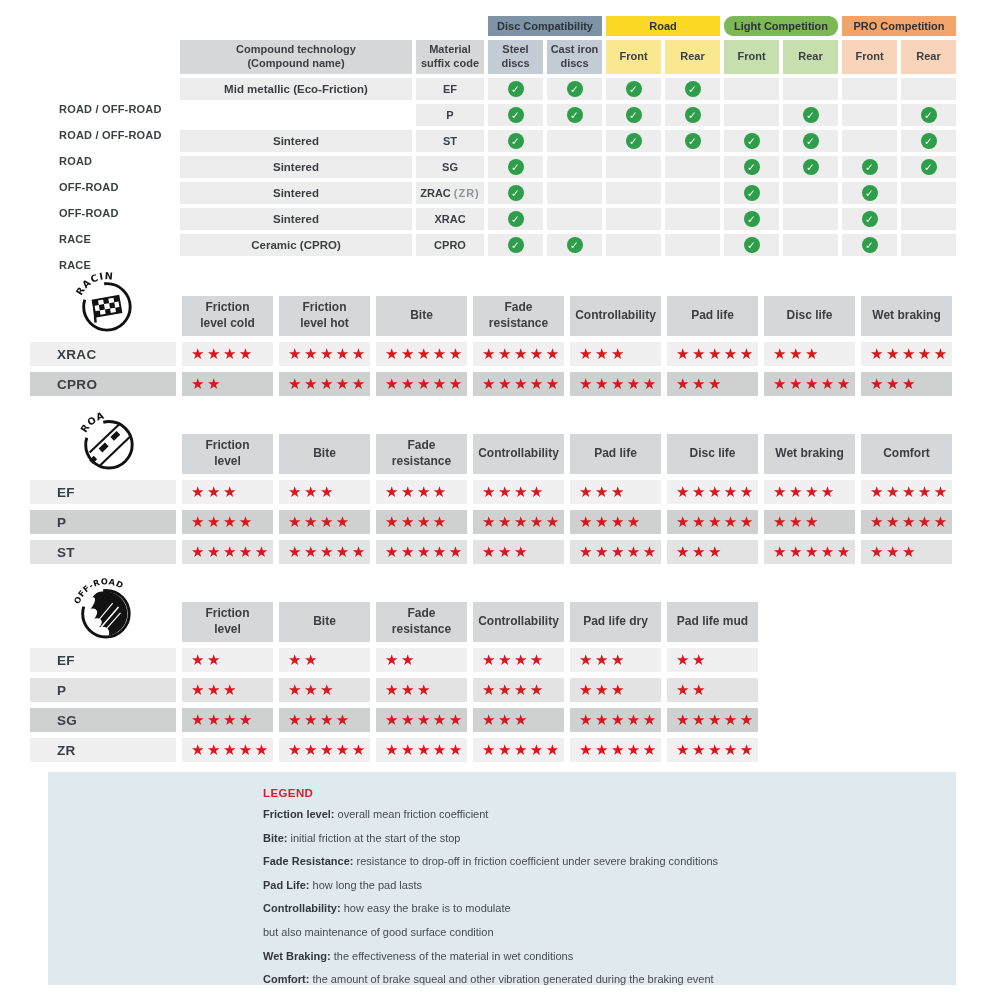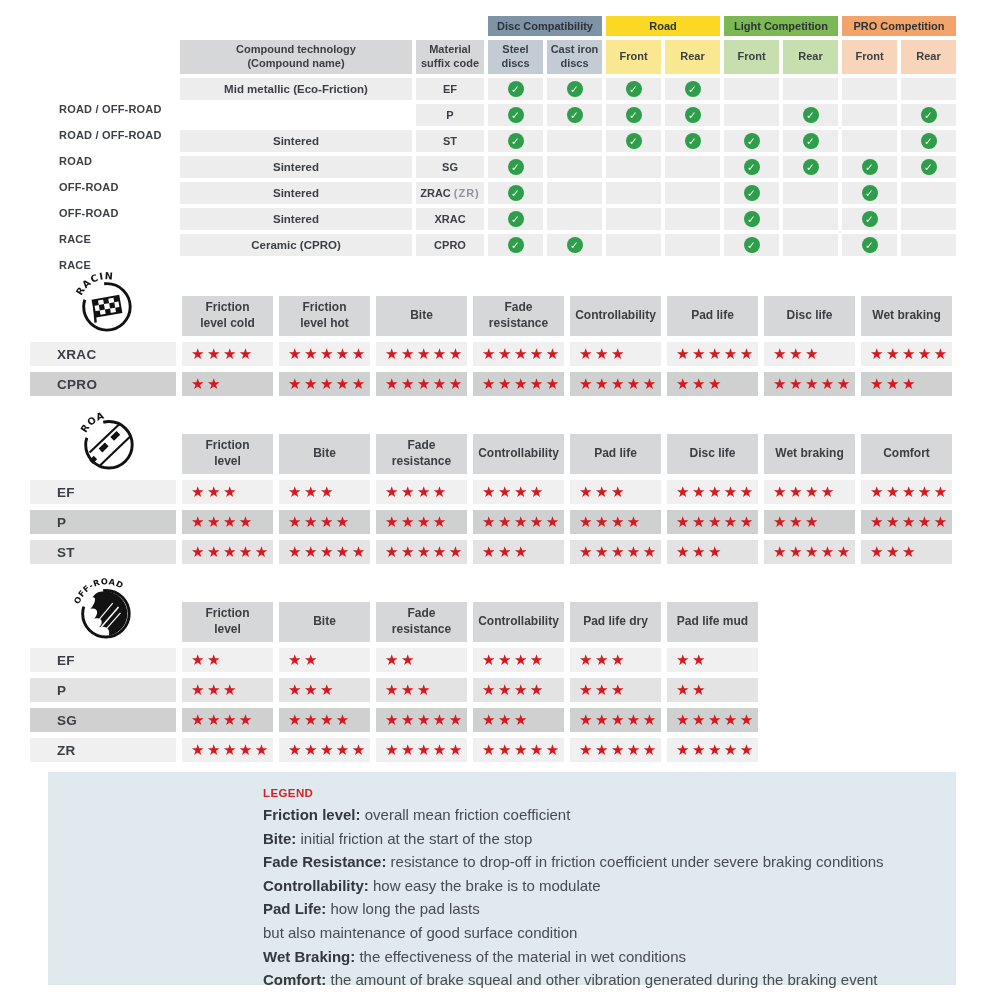--- a/index.html
+++ b/index.html
@@ -46,32 +46,32 @@
 
   .section-icon{position:absolute;}
   #section-racing .section-icon{left:44px;top:-26px;}
   #section-road .section-icon{left:46px;top:-28px;}
   #section-offroad .section-icon{left:42px;top:-30px;}
 
   
   .legend{position:absolute;left:48px;top:772px;width:908px;height:213px;background:#dfe9ee;}
   .legend-content{margin-left:215px;padding-top:15px;}
   .legend-title{color:#d2232a;font-size:11.5px;font-weight:bold;letter-spacing:.4px;margin-bottom:7px;}
-  .legend-line{font-size:15px;line-height:15.6px;color:#474c51;margin-top:8px;}
+  .legend-line{font-size:11px;line-height:15.6px;color:#474c51;margin-top:8px;}
   .legend-line .term{font-weight:bold;color:#33383c;}
 </style>
 </head>
 <body>
 
 <div class="page">
 
   <div class="compat" id="compat-grid">
       <div class="ghdr" style="background: rgb(126, 147, 165); grid-area: 1 / 4 / auto / span 2; text-align: center;">Disc Compatibility</div>
       <div class="ghdr" style="background: rgb(251, 216, 35); grid-area: 1 / 6 / auto / span 2;">Road</div>
-      <div class="ghdr" style="background: rgb(124, 185, 84); grid-area: 1 / 8 / auto / span 2;">Light Competition</div>
+      <div class="ghdr" style="background: rgb(124, 185, 84); grid-area: 1 / 8 / auto / span 2; border-radius: 9px;">Light Competition</div>
       <div class="ghdr" style="background: rgb(243, 164, 107); grid-area: 1 / 10 / auto / span 2;">PRO Competition</div>
       <div class="mhdr" style="grid-area: 2 / 2;">Compound technology
 (Compound name)</div>
       <div class="mhdr" style="grid-area: 2 / 3;">Material
 suffix code</div>
       <div class="shdr" style="background: rgb(195, 203, 212); grid-area: 2 / 4;">Steel
 discs</div>
       <div class="shdr" style="background: rgb(195, 203, 212); grid-area: 2 / 5;">Cast iron
 discs</div>
       <div class="shdr" style="background: rgb(249, 232, 143); grid-area: 2 / 6;">Front</div>
@@ -527,22 +527,22 @@
       </div>
   </div>
 
   <div class="legend">
     <div class="legend-content">
       <div class="legend-title">LEGEND</div>
       <div id="legend-lines">
           <div class="legend-line"><span class="term">Friction level: </span><span>overall mean friction coefficient</span></div>
           <div class="legend-line"><span class="term">Bite: </span><span>initial friction at the start of the stop</span></div>
           <div class="legend-line"><span class="term">Fade Resistance: </span><span>resistance to drop-off in friction coefficient under severe braking conditions</span></div>
+          <div class="legend-line"><span class="term">Pad Life: </span><span>how long the pad lasts</span></div>
           <div class="legend-line"><span class="term">Controllability: </span><span>how easy the brake is to modulate</span></div>
-          <div class="legend-line"><span class="term">Pad Life: </span><span>how long the pad lasts</span></div>
           <div class="legend-line"><span>but also maintenance of good surface condition</span></div>
           <div class="legend-line"><span class="term">Wet Braking: </span><span>the effectiveness of the material in wet conditions</span></div>
           <div class="legend-line"><span class="term">Comfort: </span><span>the amount of brake squeal and other vibration generated during the braking event</span></div>
         </div>
     </div>
   </div>
 
 </div>
 
 </body></html>

